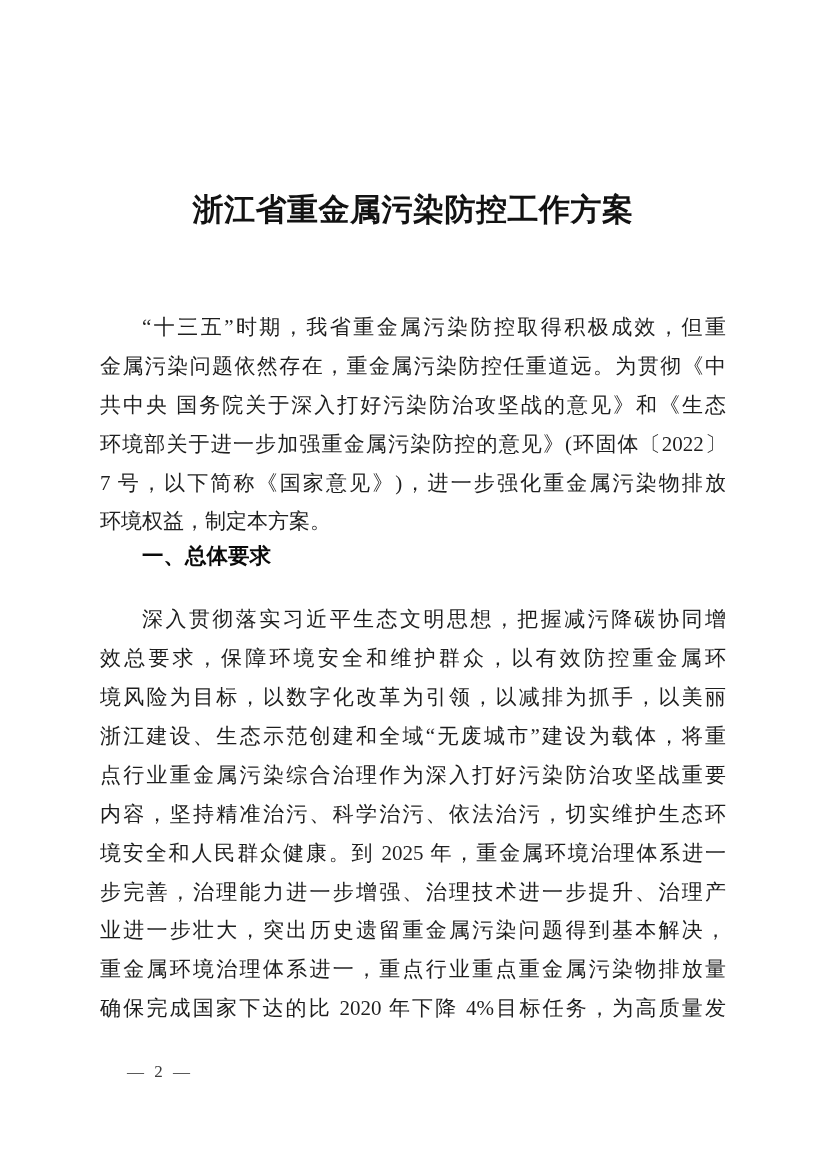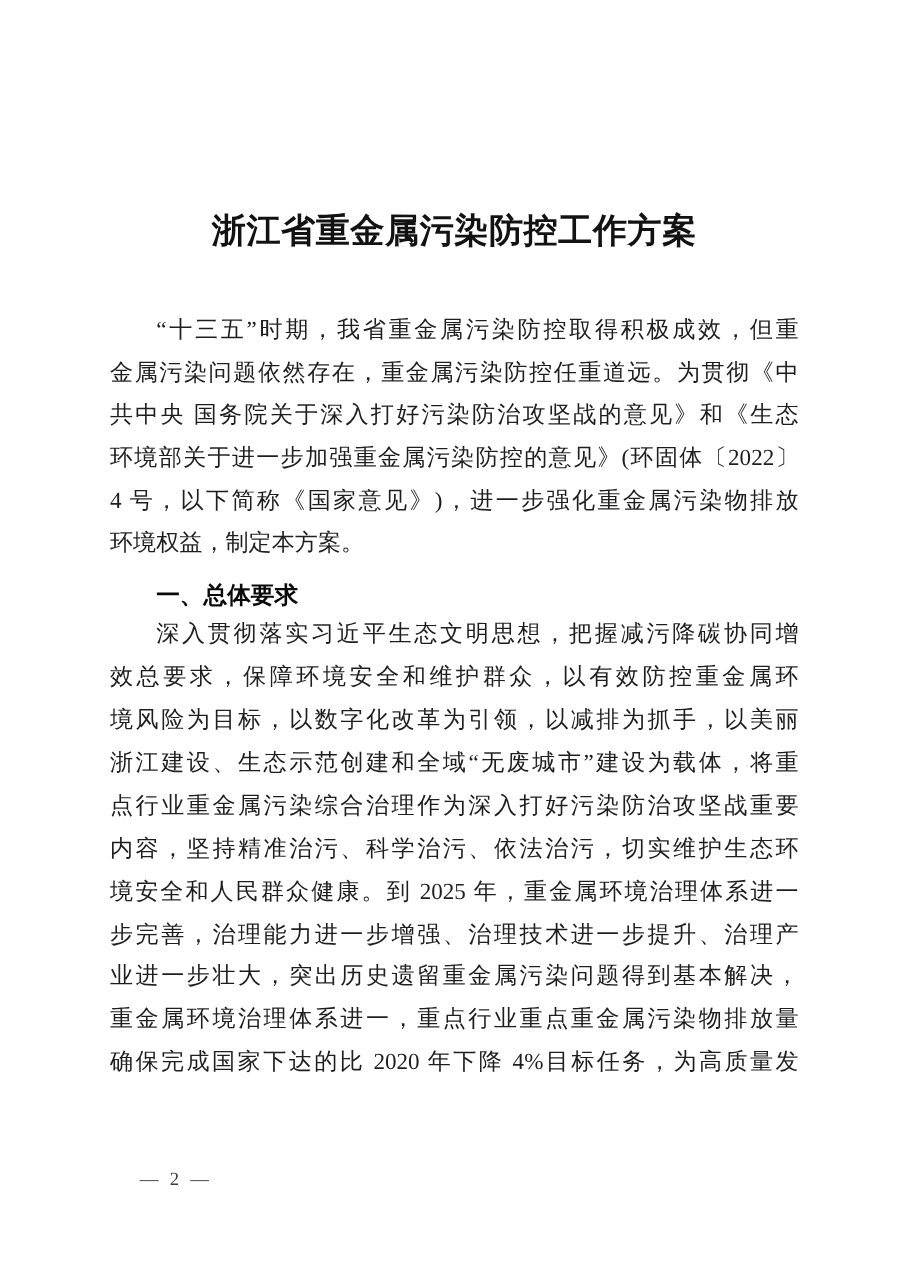--- a/index.html
+++ b/index.html
@@ -39,37 +39,37 @@
     font-size: 21px;
     height: 38.9px;
     line-height: 38.9px;
     overflow: hidden;
     text-align: justify;
     text-align-last: justify;
     color: #1e1e1e;
   }
   .line.indent {
     padding-left: 42px;
+    margin-top: 28px;
   }
   .line.para-end {
     text-align: left;
     text-align-last: left;
   }
   .section-heading {
     font-family: "Liberation Sans", "DejaVu Sans", sans-serif;
     font-size: 21.5px;
     font-weight: bold;
     height: 31px;
     line-height: 31px;
     overflow: hidden;
     padding-left: 42px;
     text-align: left;
     text-align-last: left;
     color: #0a0a0a;
-    margin-top: 13px;
   }
   .page-footer {
     position: absolute;
     left: 127px;
     top: 1062px;
     font-size: 17px;
     line-height: 20px;
     color: #3c3c3c;
     letter-spacing: 3px;
     text-align: left;
@@ -81,21 +81,21 @@
 <div class="page">
 
   <h1 class="doc-title">浙江省重金属污染防控工作方案</h1>
 
   <div class="body-block">
 
     <div class="line indent">“十三五”时期，我省重金属污染防控取得积极成效，但重</div>
     <div class="line">金属污染问题依然存在，重金属污染防控任重道远。为贯彻《中</div>
     <div class="line">共中央 国务院关于深入打好污染防治攻坚战的意见》和《生态</div>
     <div class="line">环境部关于进一步加强重金属污染防控的意见》(环固体〔2022〕</div>
-    <div class="line">4 号，以下简称《国家意见》)，进一步强化重金属污染物排放</div>
+    <div class="line">7 号，以下简称《国家意见》)，进一步强化重金属污染物排放</div>
     <div class="line para-end">环境权益，制定本方案。</div>
 
     <div class="section-heading">一、总体要求</div>
 
     <div class="line indent">深入贯彻落实习近平生态文明思想，把握减污降碳协同增</div>
     <div class="line">效总要求，保障环境安全和维护群众，以有效防控重金属环</div>
     <div class="line">境风险为目标，以数字化改革为引领，以减排为抓手，以美丽</div>
     <div class="line">浙江建设、生态示范创建和全域“无废城市”建设为载体，将重</div>
     <div class="line">点行业重金属污染综合治理作为深入打好污染防治攻坚战重要</div>
     <div class="line">内容，坚持精准治污、科学治污、依法治污，切实维护生态环</div>

